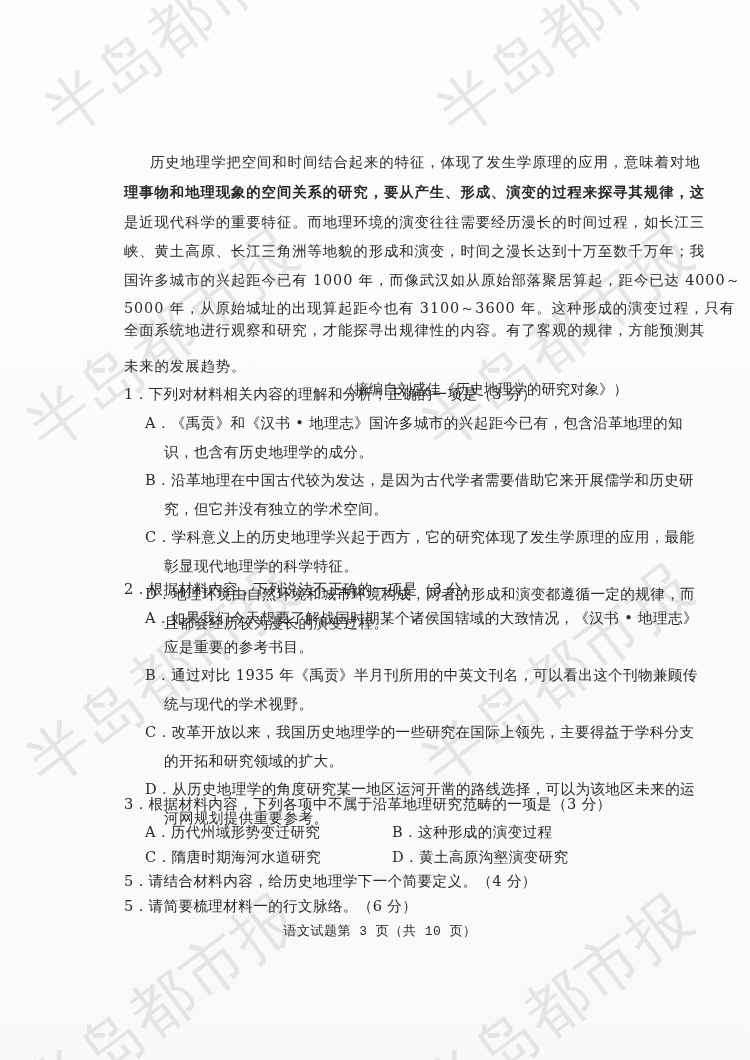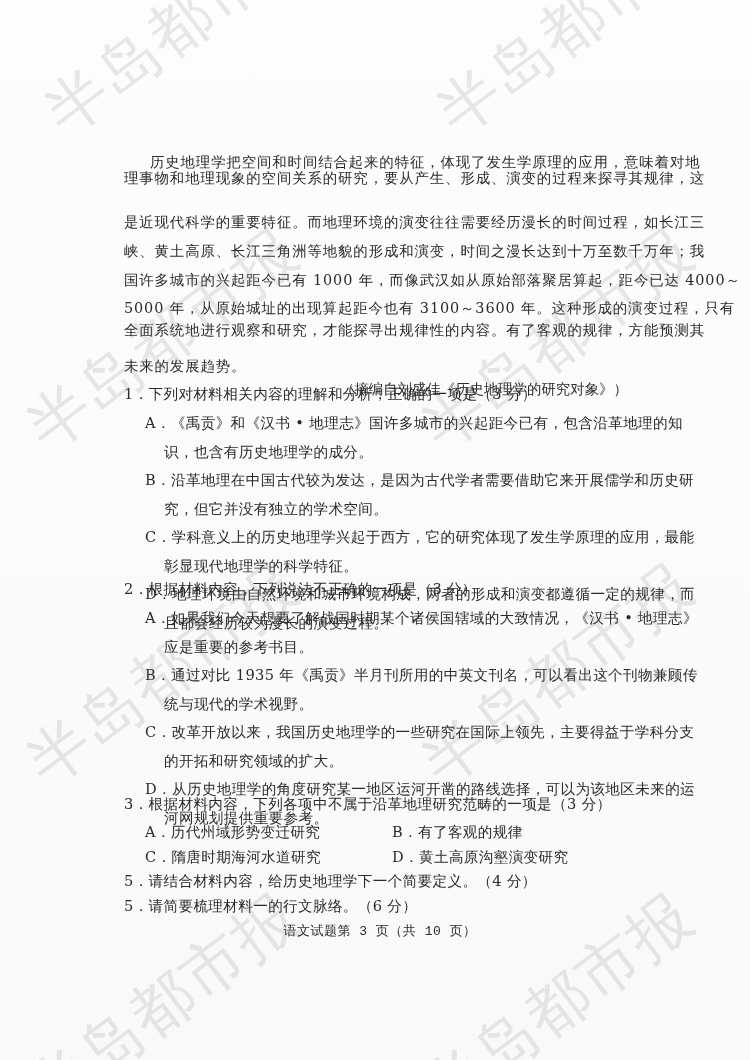--- a/index.html
+++ b/index.html
@@ -74,21 +74,21 @@
   </style>
 </head>
 <body>
 
 <div class="page">
 
   <div class="content">
 
     <div class="passage">
       <div class="line" style="left:150px; top:152px;">历史地理学把空间和时间结合起来的特征，体现了发生学原理的应用，意味着对地</div>
-      <div class="line" style="left:124px; top:168px;">理事物和地理现象的空间关系的研究，要从产生、形成、演变的过程来探寻其规律，这</div>
+      <div class="line" style="left:124px; top:182px;font-weight:bold;">理事物和地理现象的空间关系的研究，要从产生、形成、演变的过程来探寻其规律，这</div>
       <div class="line" style="left:124px; top:212px;">是近现代科学的重要特征。而地理环境的演变往往需要经历漫长的时间过程，如长江三</div>
       <div class="line" style="left:124px; top:241px;">峡、黄土高原、长江三角洲等地貌的形成和演变，时间之漫长达到十万至数千万年；我</div>
       <div class="line" style="left:124px; top:270px;">国许多城市的兴起距今已有 1000 年，而像武汉如从原始部落聚居算起，距今已达 4000～</div>
       <div class="line" style="left:124px; top:298px;">5000 年，从原始城址的出现算起距今也有 3100～3600 年。这种形成的演变过程，只有</div>
       <div class="line" style="left:124px; top:320px;">全面系统地进行观察和研究，才能探寻出规律性的内容。有了客观的规律，方能预测其</div>
       <div class="line" style="left:124px; top:356px;">未来的发展趋势。</div>
       <div class="source" style="top:356px;">（摘编自刘盛佳《历史地理学的研究对象》）</div>
     </div>
 
     <div>
@@ -111,21 +111,21 @@
       <div class="line opt-cont" style="top:694px;">统与现代的学术视野。</div>
       <div class="line opt" style="top:722px;">C．改革开放以来，我国历史地理学的一些研究在国际上领先，主要得益于学科分支</div>
       <div class="line opt-cont" style="top:751px;">的开拓和研究领域的扩大。</div>
       <div class="line opt" style="top:779px;">D．从历史地理学的角度研究某一地区运河开凿的路线选择，可以为该地区未来的运</div>
       <div class="line opt-cont" style="top:808px;">河网规划提供重要参考。</div>
     </div>
 
     <div>
       <div class="line q" style="top:794px;">3．根据材料内容，下列各项中不属于沿革地理研究范畴的一项是（3 分）</div>
       <div class="line opt" style="top:822px;">A．历代州域形势变迁研究</div>
-      <div class="line opt-right" style="top:822px;">B．有了客观的规律</div>
+      <div class="line opt-right" style="top:822px;">B．这种形成的演变过程</div>
       <div class="line opt" style="top:847px;">C．隋唐时期海河水道研究</div>
       <div class="line opt-right" style="top:847px;">D．黄土高原沟壑演变研究</div>
     </div>
 
     <div class="line q" style="top:871px;">5．请结合材料内容，给历史地理学下一个简要定义。（4 分）</div>
     <div class="line q" style="top:896px;">5．请简要梳理材料一的行文脉络。（6 分）</div>
 
     <div class="footer" style="top:922px;">
       <span>语文试题第 3 页（共 10 页）</span>
     </div>

